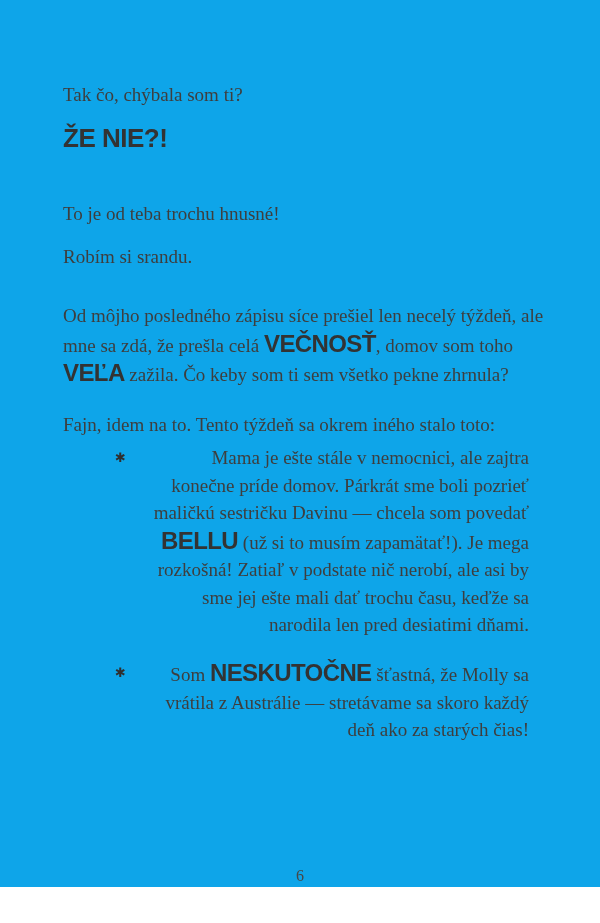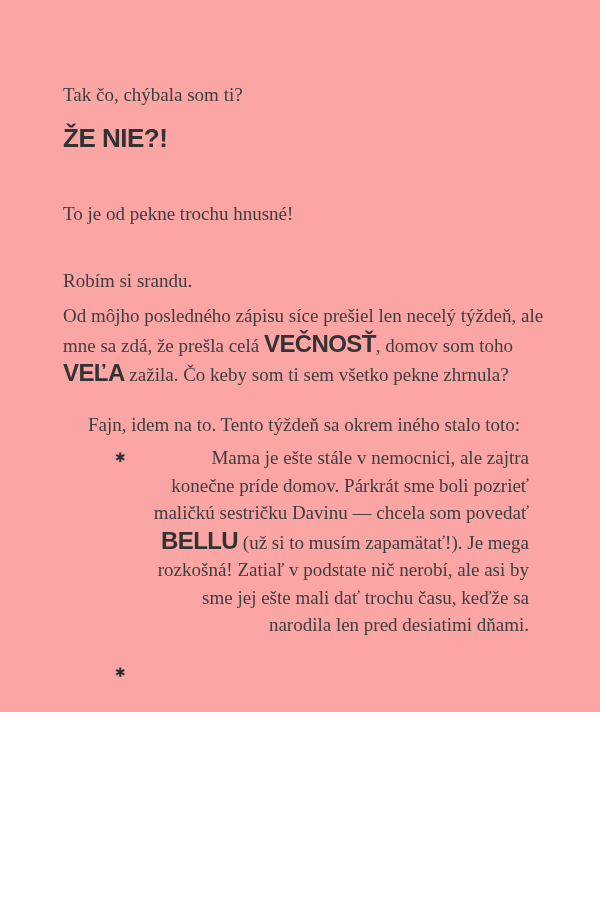--- a/index.html
+++ b/index.html
@@ -1,40 +1,40 @@
 <!DOCTYPE html>
 <html><head>
 <meta charset="utf-8">
 <style>
   html, body { margin: 0; padding: 0; }
   body { background: #ffffff; }
   .page {
     position: relative;
     width: 600px;
-    height: 712px;
-    background: #fca5a5;
+    height: 887px;
+    background: #0ea5e9;
     color: #3e3e3e;
     font-family: "Liberation Serif", serif;
     font-size: 19px;
     line-height: 27.5px;
     overflow: hidden;
   }
   .content {
     position: absolute;
     left: 63px;
     top: 0;
     width: 482px;
   }
   .block { position: absolute; left: 0; width: 482px; }
   .p1    { top: 62px; }
   .shout-block { top: 106px; }
   .p2    { top: 181px; }
-  .p3    { top: 248px; }
+  .p3    { top: 224px; }
   .recap { top: 283px; }
-  .intro { top: 392px; text-align: center; }
+  .intro { top: 392px; }
   .bullet1 { top: 444px; }
   .bullet2 { top: 659px; }
   .shout {
     font-family: "Liberation Sans", sans-serif;
     font-weight: 700;
     font-size: 26px;
     letter-spacing: -0.5px;
     color: #333333;
   }
   .emph {
@@ -80,38 +80,39 @@
 
     <p class="block p1">
       <span>Tak čo, chýbala som ti?</span>
     </p>
 
     <p class="block shout-block">
       <span class="shout">ŽE NIE?!</span>
     </p>
 
     <p class="block p2">
-      <span>To je od pekne trochu hnusné!</span>
+      <span>To je od teba trochu hnusné!</span>
     </p>
 
     <p class="block p3">
       <span>Robím si srandu.</span>
     </p>
 
     <p class="block recap"><span>Od môjho posledného zápisu síce prešiel len necelý týždeň, ale mne sa zdá, že prešla celá </span><span class="emph">VEČNOSŤ</span><span>, domov som toho </span><span class="emph">VEĽA</span><span> zažila. Čo keby som ti sem všetko pekne zhrnula?</span></p>
 
     <p class="block intro">
       <span>Fajn, idem na to. Tento týždeň sa okrem iného stalo toto:</span>
     </p>
 
     <div class="block bullet-row bullet1">
       <span class="bullet-marker">✱</span>
       <span class="bullet-text"><span>Mama je ešte stále v nemocnici, ale zajtra konečne príde domov. Párkrát sme boli pozrieť maličkú sestričku Davinu — chcela som povedať </span><span class="emph">BELLU</span><span> (už si to musím zapamätať!). Je mega rozkošná! Zatiaľ v podstate nič nerobí, ale asi by sme jej ešte mali dať trochu času, keďže sa narodila len pred desiatimi dňami.</span></span>
     </div>
 
     <div class="block bullet-row bullet2">
       <span class="bullet-marker">✱</span>
+      <span class="bullet-text"><span>Som </span><span class="emph">NESKUTOČNE</span><span> šťastná, že Molly sa vrátila z Austrálie — stretávame sa skoro každý deň ako za starých čias!</span></span>
     </div>
 
   </div>
 
   <div class="page-number">6</div>
 </div>
 
 </body></html>

